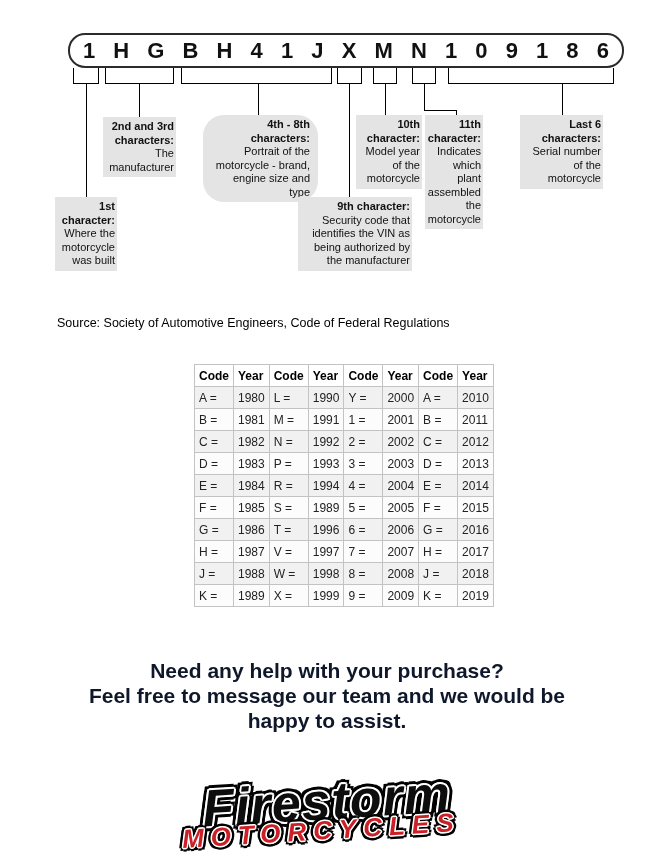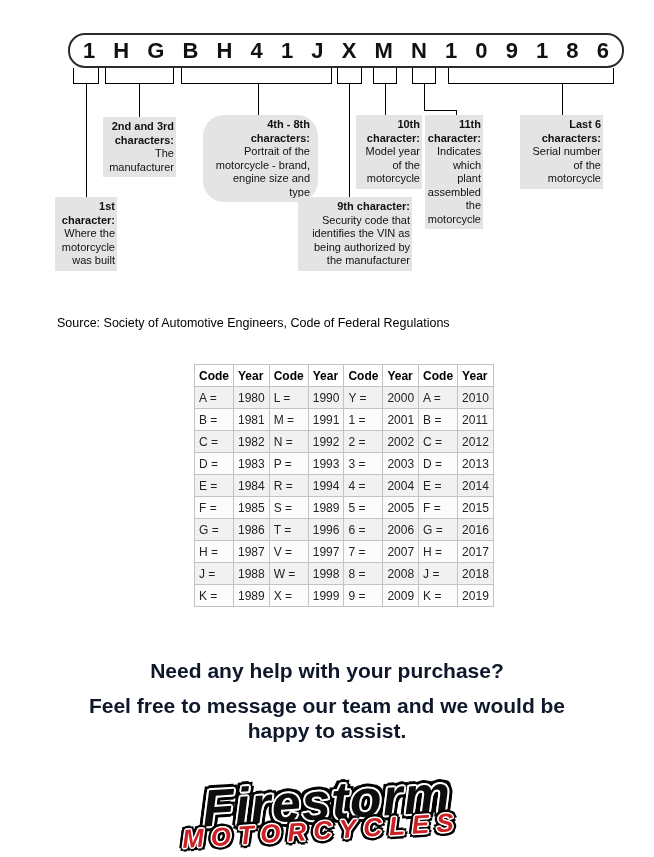--- a/index.html
+++ b/index.html
@@ -69,21 +69,21 @@
   #year-table th { font-weight:bold; color:#000; background:#fff; width:37px; }
   #year-table th:nth-child(even) { width:33px; }
   #year-table tr.odd td  { background:#f1f1f1; }
   #year-table tr.even td { background:#fcfcfc; }
 
   
   #help-block {
     position:absolute; left:0; top:658px; width:654px; text-align:center;
     font-size:21px; font-weight:bold; color:#0f172a; line-height:25px;
   }
-  #help-block .wrap { max-width:532px; margin:10px auto; }
+  #help-block .wrap { max-width:532px; margin:0 auto; }
 
   
   #logo {
     position:absolute; left:0; top:775px; width:654px;
     display:flex; flex-direction:column; align-items:center;
     transform:rotate(-3.5deg);
   }
   #logo-primary {
     font-size:52px; font-weight:bold; font-style:italic; letter-spacing:1px;
     color:#0d0d0d; line-height:1; z-index:2;

